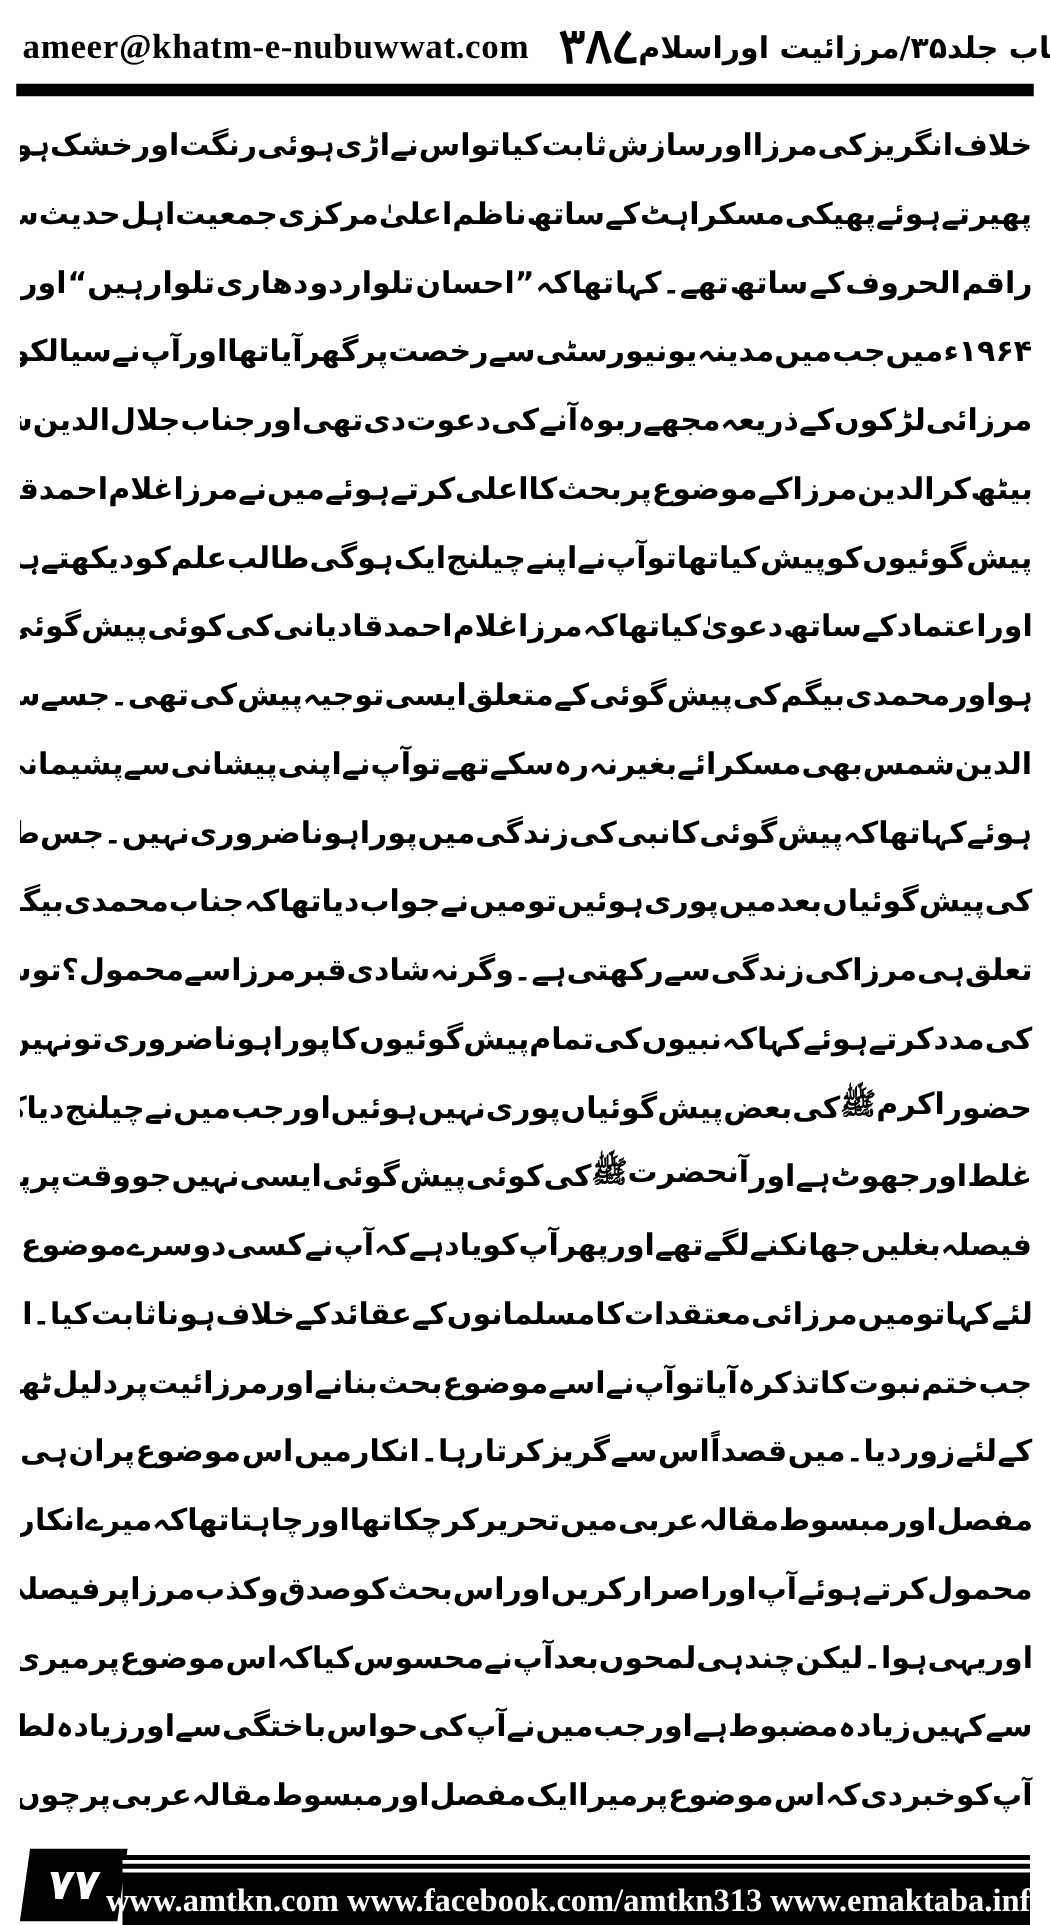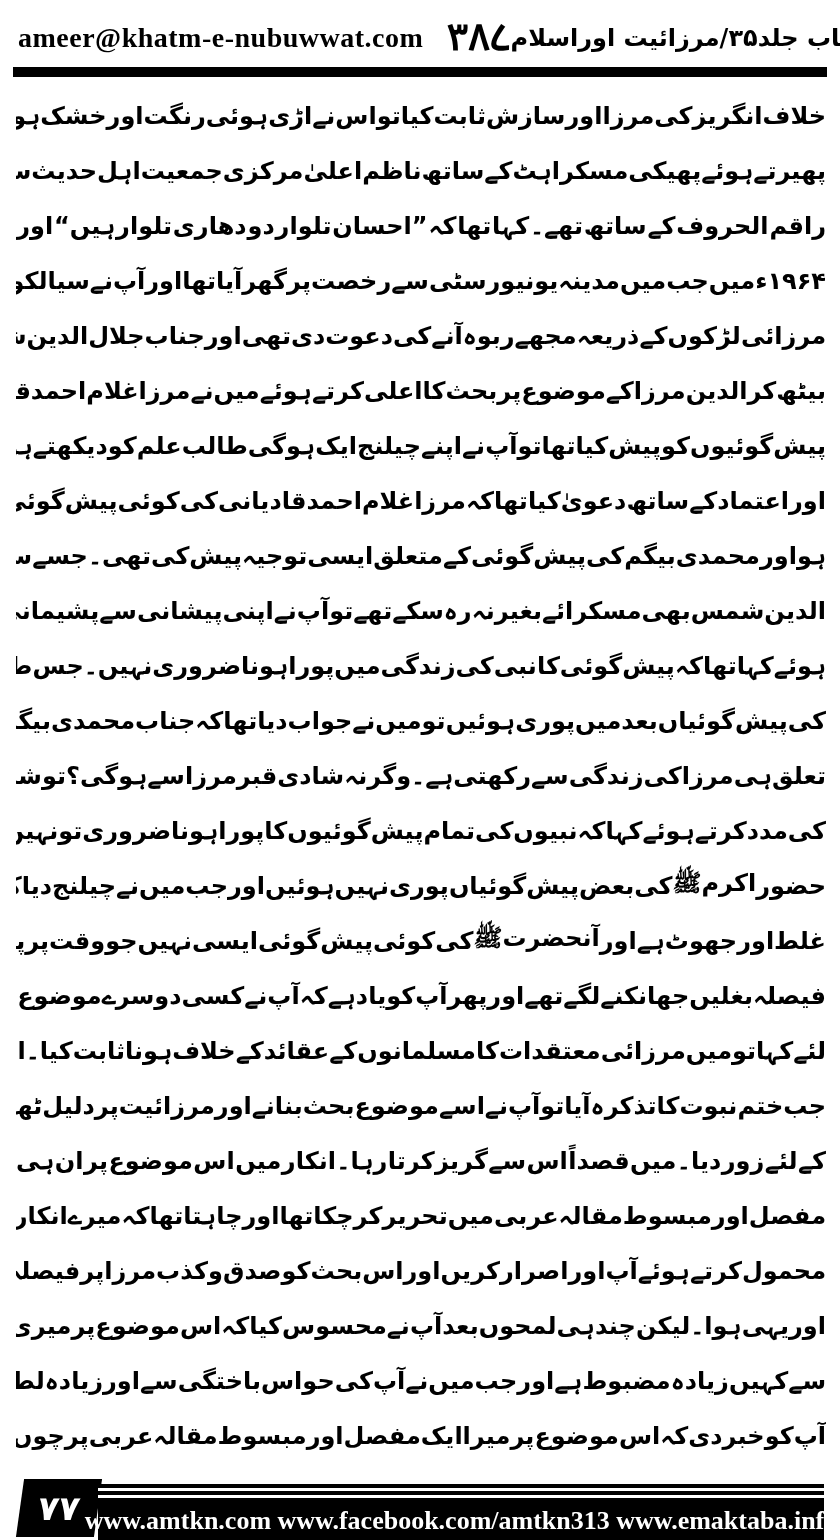--- a/index.html
+++ b/index.html
@@ -351,21 +351,21 @@
         <span>کی</span>
         <span>زندگی</span>
         <span>سے</span>
         <span>رکھتی</span>
         <span>ہے۔</span>
         <span>وگرنہ</span>
         <span>شادی</span>
         <span>قبر</span>
         <span>مرزا</span>
         <span>سے</span>
-        <span>ہوگی؟</span>
+        <span>محمول؟</span>
         <span>تو</span>
         <span>شمس</span>
       </div>
       <div class="body-line">
         <span>کی</span>
         <span>مدد</span>
         <span>کرتے</span>
         <span>ہوئے</span>
         <span>کہا</span>
         <span>کہ</span>

